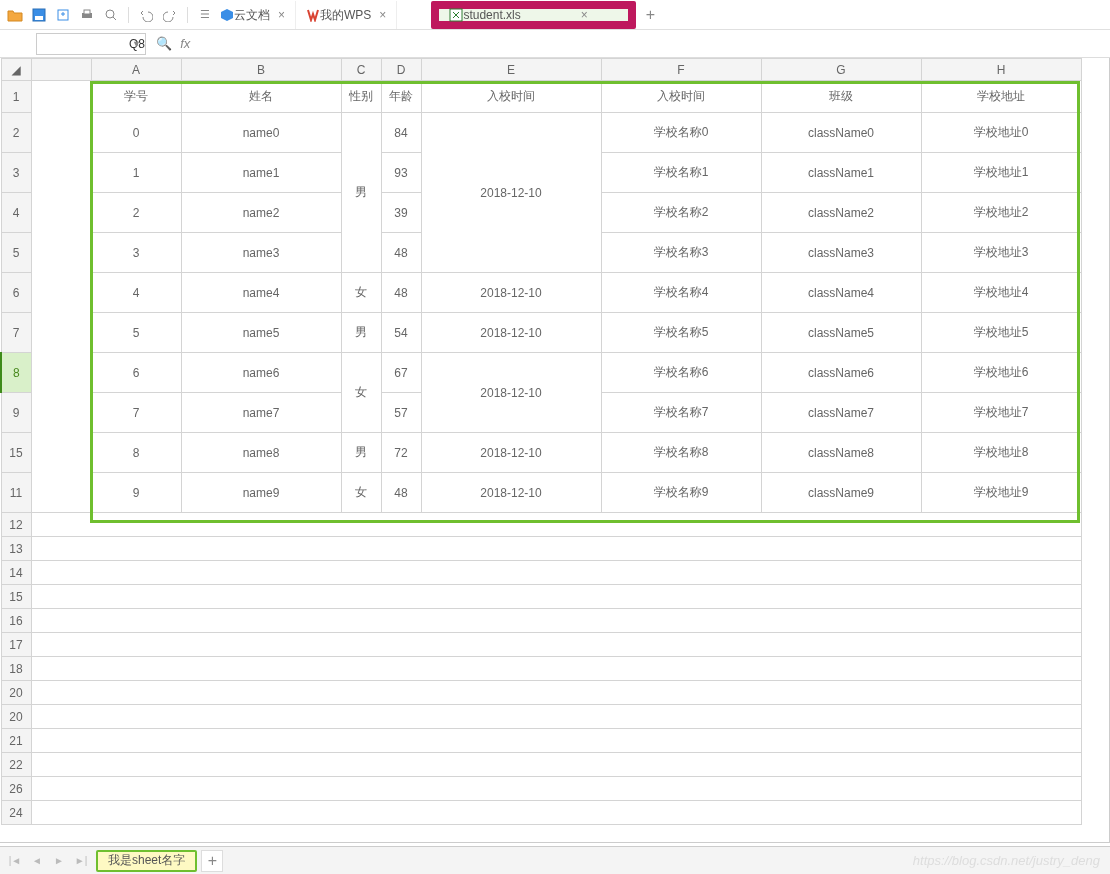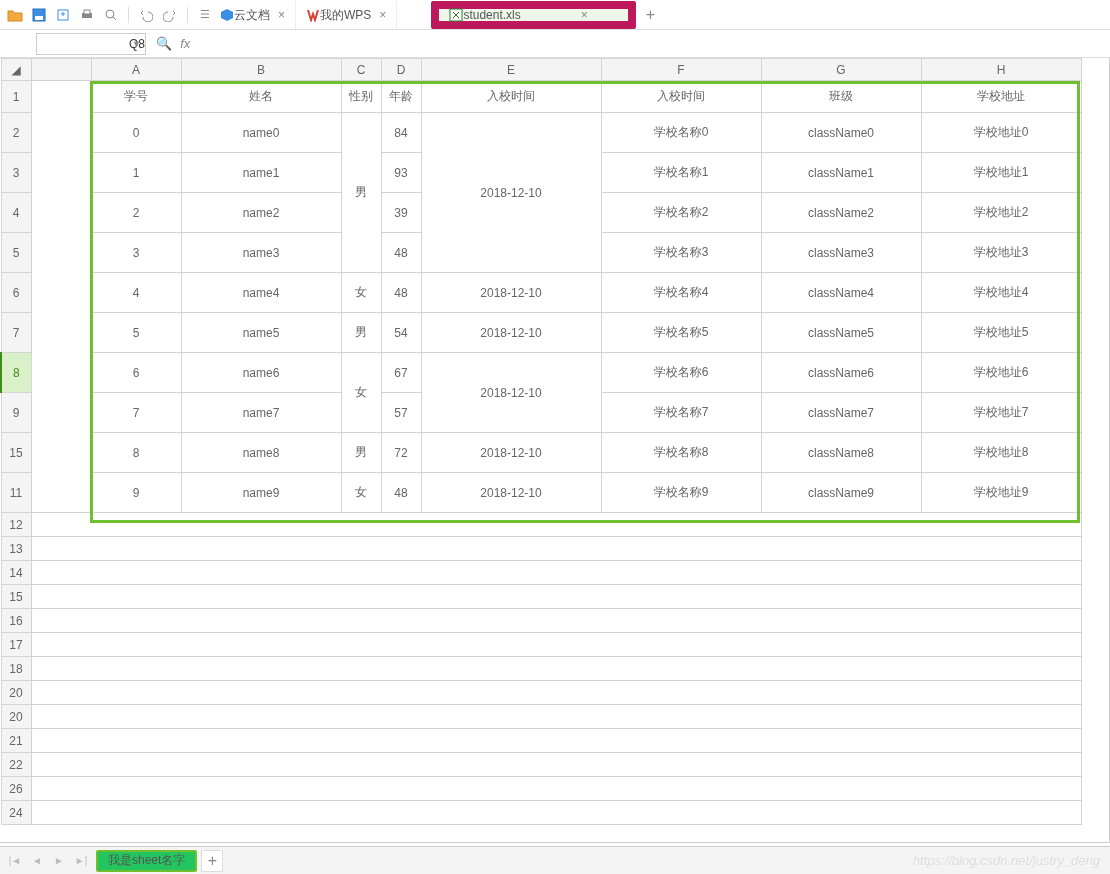--- a/index.html
+++ b/index.html
@@ -43,21 +43,21 @@
 td.data { height: 40px; font-size: 14px; color: #444; border: 1px solid #ccc; }
 td.hdr { height: 32px; font-size: 15px; color: #333; border: 1px solid #ccc; margin-top: 12px; }
 
 
 .hl-box { position: absolute; border: 3px solid #6fbf2f; pointer-events: none; }
 
 
 .footer { position: absolute; bottom: 0; left: 0; right: 0; height: 28px; background: #f4f4f4; border-top: 1px solid #ccc; display: flex; align-items: center; }
 .nav-btns { display: flex; padding-left: 6px; gap: 4px; }
 .nav-btn { width: 18px; height: 18px; color: #bbb; display: flex; align-items: center; justify-content: center; font-size: 10px; cursor: pointer;}
-.sheet-tab { height: 22px; padding: 0 10px; margin-left: 6px; background: #22c55e; border: 2px solid #6fbf2f; border-radius: 2px; display: flex; align-items: center; font-size: 12px; color: #555; cursor: pointer;}
+.sheet-tab { height: 22px; padding: 0 10px; margin-left: 6px; background: #fef9c3; border: 2px solid #6fbf2f; border-radius: 2px; display: flex; align-items: center; font-size: 12px; color: #555; cursor: pointer;}
 .sheet-add { width: 22px; height: 22px; display: flex; align-items: center; justify-content: center; color: #888; font-size: 16px; cursor: pointer; border: 1px solid #ddd; margin-left: 4px; background: #fff;}
 .watermark { position: absolute; right: 10px; bottom: 6px; color: #ddd; font-size: 13px; font-style: italic; }
 
 svg { display: block; }
 </style>
 </head>
 <body>
 
 <div class="toolbar">
   <span class="tool-icon">

